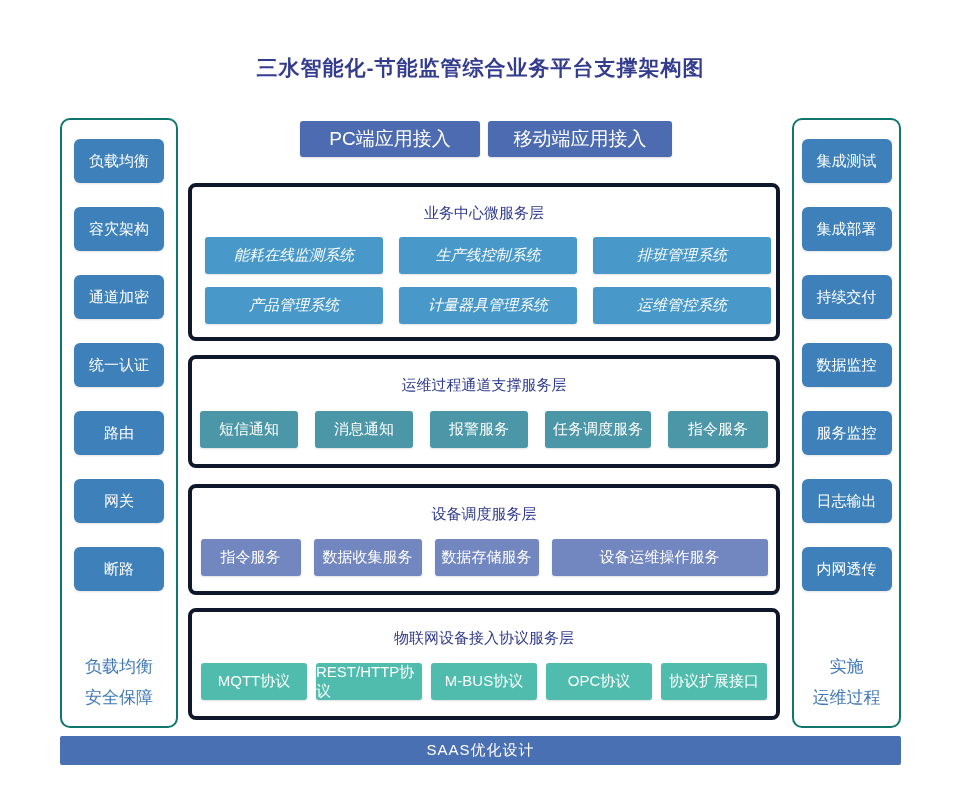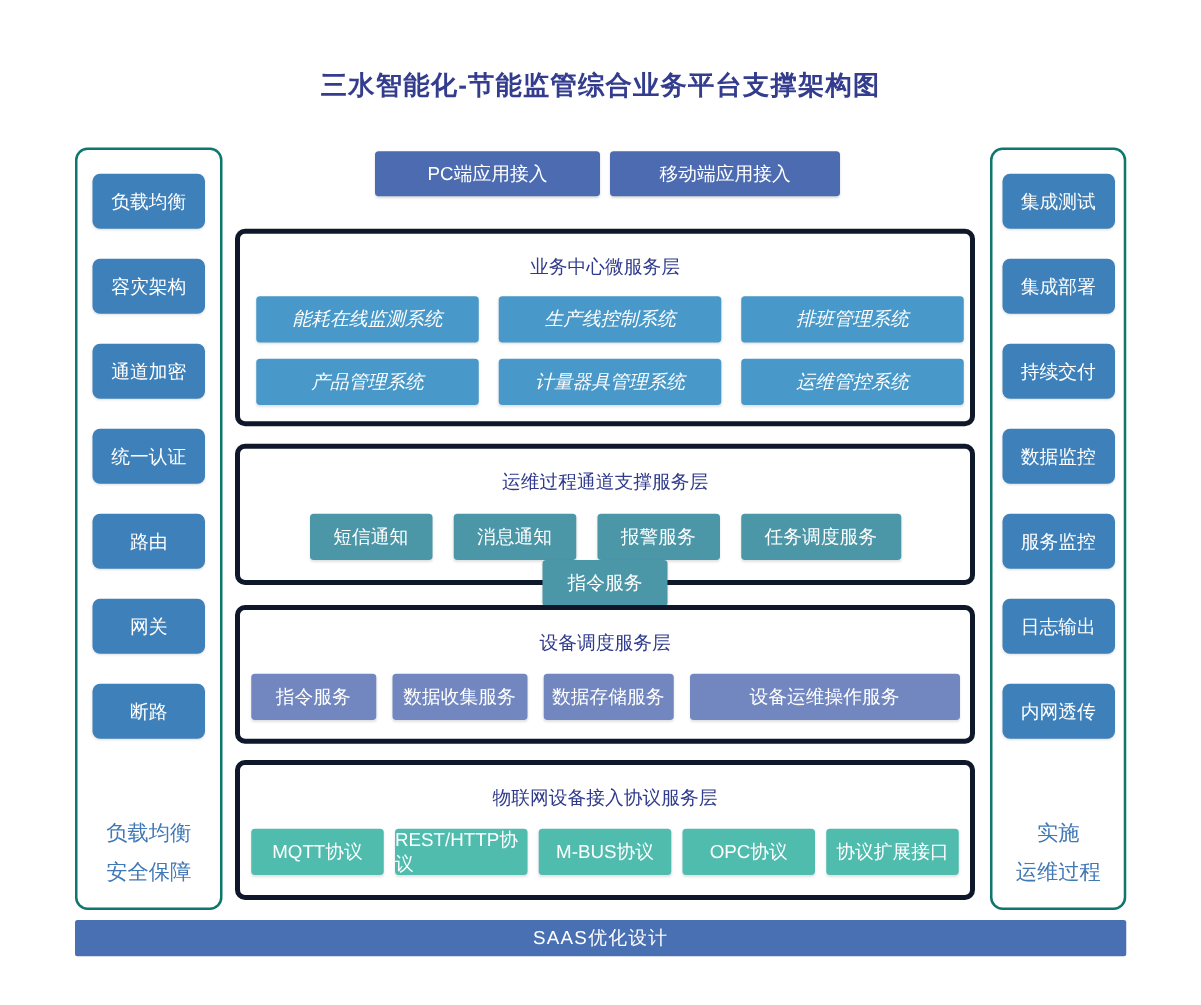--- a/index.html
+++ b/index.html
@@ -17,21 +17,21 @@
   .side-panel.left{left:60px;width:118px;}
   .side-panel.right{left:792px;width:109px;}
   .side-box{width:90px;height:44px;border-radius:6px;background:#3e80ba;color:#ffffff;
       font-size:15px;display:flex;align-items:center;justify-content:center;
       margin-bottom:24px;flex:none;box-shadow:0 1px 2px rgba(0,0,0,.12);}
   .side-caption{margin-top:36px;text-align:center;color:#4178b6;font-size:17px;line-height:31px;}
 
   
   .top-buttons{position:absolute;left:300px;top:121px;display:flex;gap:8px;}
   .top-button{height:36px;border-radius:3px;background:#4d6bb0;color:#ffffff;border:none;
-      font-size:15px;display:flex;align-items:center;justify-content:center;
+      font-size:19px;display:flex;align-items:center;justify-content:center;
       font-family:inherit;box-shadow:0 1px 2px rgba(0,0,0,.15);}
   .top-button.b0{width:180px;}
   .top-button.b1{width:184px;}
 
   
   .layer{position:absolute;left:188px;width:592px;border:4px solid #0f172a;border-radius:8px;
       box-sizing:border-box;background:#ffffff;}
   .layer-title{text-align:center;font-size:15px;color:#2f3a8c;margin-top:17px;}
   .layer-row{display:flex;justify-content:center;align-items:center;flex-wrap:wrap;}
   .node{height:37px;border-radius:3px;color:#ffffff;font-size:15px;display:flex;
@@ -105,21 +105,21 @@
       <div class="node">运维管控系统</div>
     </div>
   </div>
 
   <div class="layer layer-2">
     <div class="layer-title">运维过程通道支撑服务层</div>
     <div class="layer-row">
       <div class="node" style="width:98px">短信通知</div>
       <div class="node" style="width:98px">消息通知</div>
       <div class="node" style="width:98px">报警服务</div>
-      <div class="node" style="width:128px">任务调度服务</div>
+      <div class="node" style="width:106px">任务调度服务</div>
       <div class="node" style="width:100px">指令服务</div>
     </div>
   </div>
 
   <div class="layer layer-3">
     <div class="layer-title">设备调度服务层</div>
     <div class="layer-row">
       <div class="node" style="width:100px">指令服务</div>
       <div class="node" style="width:108px">数据收集服务</div>
       <div class="node" style="width:104px">数据存储服务</div>

